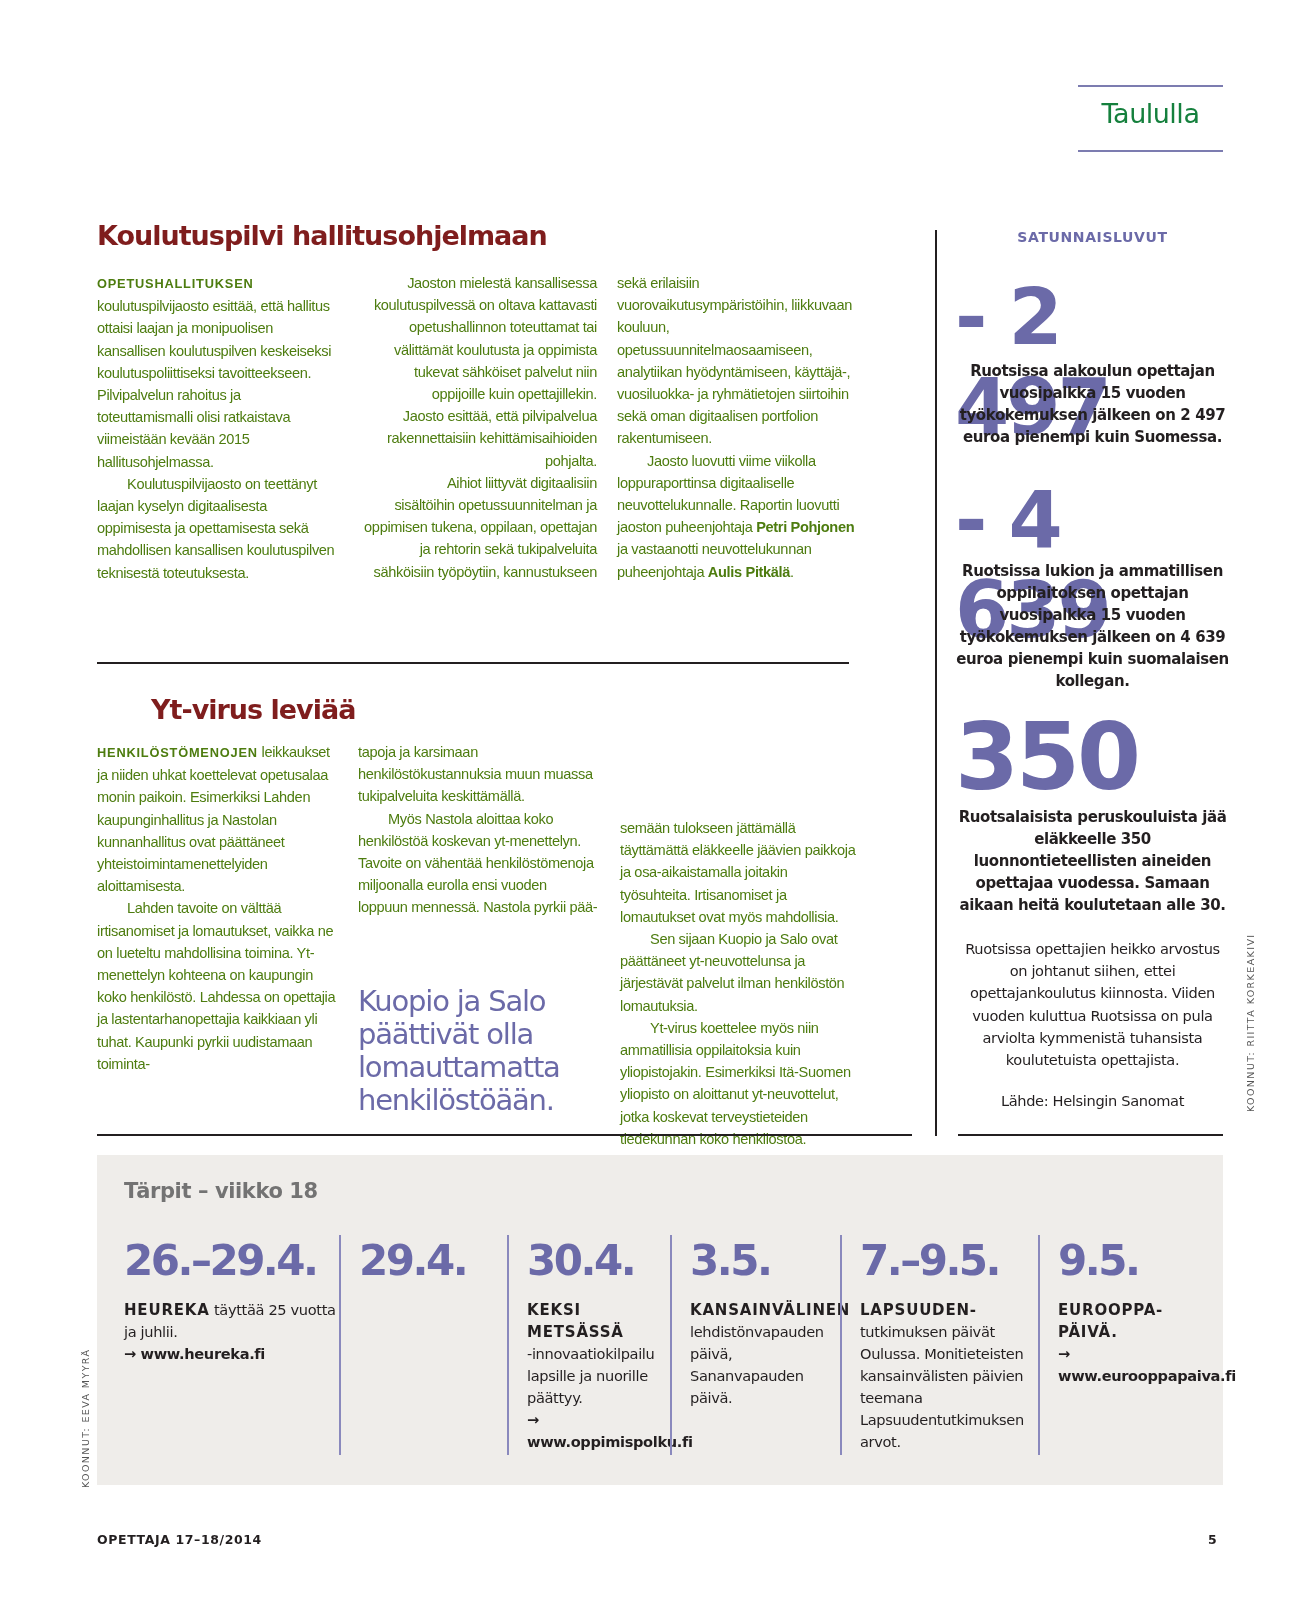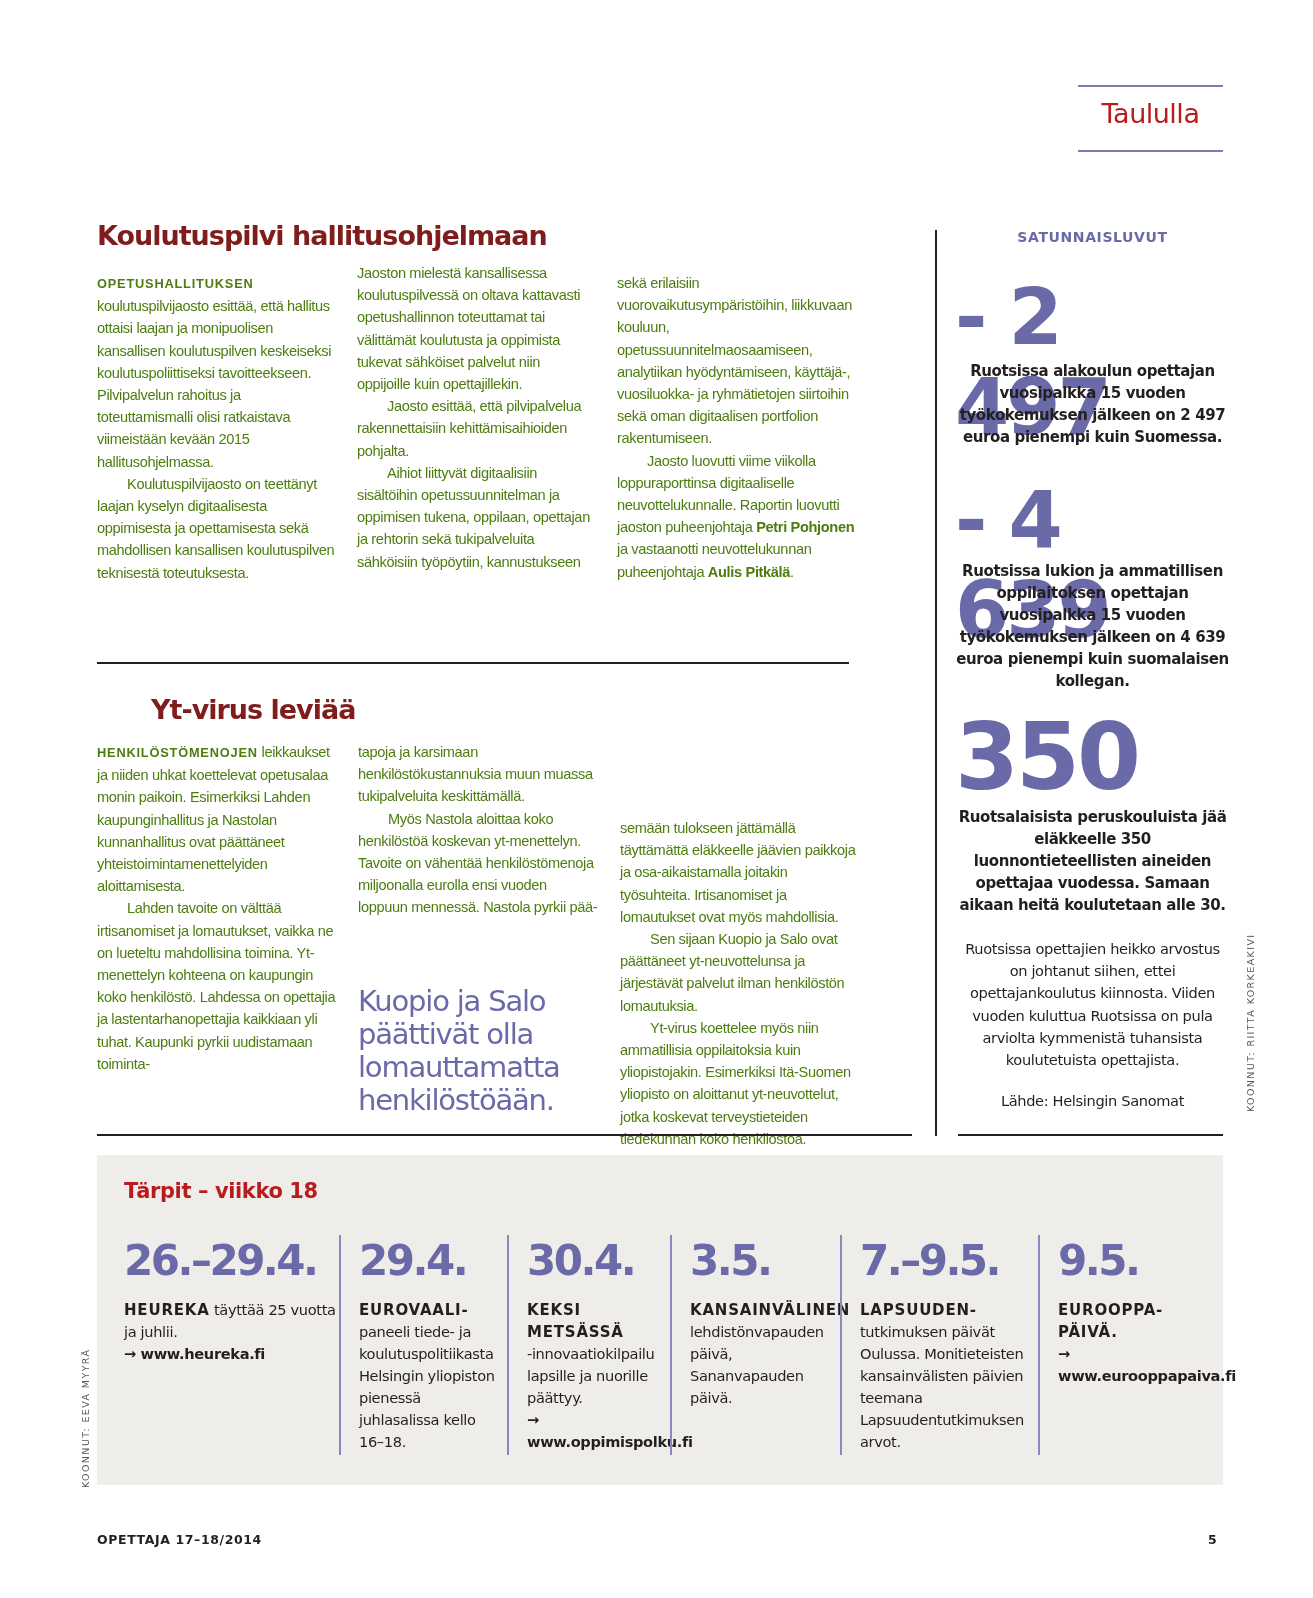--- a/index.html
+++ b/index.html
@@ -1,21 +1,21 @@
 <!DOCTYPE html>
 <html><head>
 <meta charset="utf-8">
 <style>
   * { box-sizing: border-box; margin: 0; padding: 0; }
   html, body { width: 1313px; height: 1598px; background: #ffffff; }
   body { position: relative; font-family: "DejaVu Sans", sans-serif; color: #231f20; overflow: hidden; }
 
   
   .tag-rule { position: absolute; left: 1078px; width: 145px; height: 2px; background: #7c7cb0; }
-  .tag-label { position: absolute; left: 1078px; width: 145px; top: 98px; text-align: center; font-family: "DejaVu Sans", sans-serif; font-size: 27px; color: #b91c1c; letter-spacing: -0.5px; }
+  .tag-label { position: absolute; left: 1078px; width: 145px; top: 98px; text-align: center; font-family: "DejaVu Sans", sans-serif; font-size: 27px; color: #15803d; letter-spacing: -0.5px; }
 
   h2.headline { position: absolute; font-family: "DejaVu Sans", sans-serif; font-weight: bold; font-size: 27px; letter-spacing: -1px; color: #7f1d1d; }
 
   .col { position: absolute; font-family: Liberation Sans, sans-serif; font-size: 14.6px; line-height: 22.2px; letter-spacing: -0.35px; color: #4d7c0f; }
   .col p { margin: 0; }
   .col p.indent { text-indent: 30px; }
   .caps { font-weight: bold; letter-spacing: 0.8px; font-size: 12.8px; }
   .col b { font-weight: bold; }
 
   .hr { position: absolute; height: 2px; background: #231f20; }
@@ -26,21 +26,21 @@
   
   .side-title { position: absolute; left: 960px; width: 265px; top: 229px; text-align: center; font-weight: bold; font-size: 14px; letter-spacing: 0.6px; color: #6b6aa8; }
   .big-num { position: absolute; left: 955px; width: 275px; text-align: left; font-weight: bold; color: #6b6aa8; letter-spacing: -3px; }
   .side-bold { position: absolute; left: 955px; width: 275px; text-align: center; font-weight: bold; font-size: 15px; line-height: 22px; letter-spacing: -0.4px; color: #231f20; }
   .side-normal { position: absolute; left: 955px; width: 275px; text-align: center; font-size: 14.6px; line-height: 22.2px; letter-spacing: -0.35px; color: #231f20; }
 
   .vert-credit { position: absolute; font-size: 9.5px; letter-spacing: 1.4px; color: #555; transform: rotate(-90deg); transform-origin: left top; white-space: nowrap; }
 
   
   .tarpit { position: absolute; left: 97px; top: 1155px; width: 1126px; height: 330px; background: #efedea; }
-  .tarpit-title { position: absolute; left: 27px; top: 24px; font-weight: bold; font-size: 21px; letter-spacing: -0.4px; color: #b91c1c; }
+  .tarpit-title { position: absolute; left: 27px; top: 24px; font-weight: bold; font-size: 21px; letter-spacing: -0.4px; color: #737373; }
   .ev { position: absolute; top: 80px; }
   .ev-date { font-weight: bold; font-size: 42px; letter-spacing: -2.5px; color: #6b6aa8; line-height: 52px; white-space: nowrap; }
   .ev-text { margin-top: 12px; font-size: 14.6px; line-height: 22px; letter-spacing: -0.35px; color: #231f20; }
   .ev-text .caps { font-size: 15px; }
   .ev-link { font-weight: bold; }
   .ev-sep { position: absolute; top: 80px; width: 2px; height: 220px; background: #8a89bd; }
 
   .footer-left { position: absolute; left: 97px; top: 1532px; font-weight: bold; font-size: 12.5px; letter-spacing: 0.6px; color: #231f20; }
   .footer-right { position: absolute; left: 1208px; top: 1532px; font-weight: bold; font-size: 12.5px; color: #231f20; }
 </style>
@@ -51,21 +51,21 @@
 <div class="tag-label">Taululla</div>
 <div class="tag-rule" style="top:150px;"></div>
 
 <h2 class="headline" style="left:97px; top:220px;">Koulutuspilvi hallitusohjelmaan</h2>
 
 <div class="col" style="left:97px; top:272px; width:240px;">
   <p><span class="caps">OPETUSHALLITUKSEN</span><span> koulutuspilvijaosto esittää, että hallitus ottaisi laajan ja monipuolisen kansallisen koulutuspilven keskeiseksi koulutuspoliittiseksi tavoitteekseen. Pilvipalvelun rahoitus ja toteuttamismalli olisi ratkaistava viimeistään kevään 2015 hallitusohjelmassa.</span></p>
   <p class="indent">Koulutuspilvijaosto on teettänyt laajan kyselyn digitaalisesta oppimisesta ja opettamisesta sekä mahdollisen kansallisen koulutuspilven teknisestä toteutuksesta.</p>
 </div>
 
-<div class="col" style="left:357px; top:262px; width:240px;">
+<div class="col" style="left:357px; top:272px; width:240px;text-align:right;">
   <p>Jaoston mielestä kansallisessa koulutuspilvessä on oltava kattavasti opetushallinnon toteuttamat tai välittämät koulutusta ja oppimista tukevat sähköiset palvelut niin oppijoille kuin opettajillekin.</p>
   <p class="indent">Jaosto esittää, että pilvipalvelua rakennettaisiin kehittämisaihioiden pohjalta.</p>
   <p class="indent">Aihiot liittyvät digitaalisiin sisältöihin opetussuunnitelman ja oppimisen tukena, oppilaan, opettajan ja rehtorin sekä tukipalveluita sähköisiin työpöytiin, kannustukseen</p>
 </div>
 
 <div class="col" style="left:617px; top:272px; width:240px;">
   <p>sekä erilaisiin vuorovaikutusympäristöihin, liikkuvaan kouluun, opetussuunnitelmaosaamiseen, analytiikan hyödyntämiseen, käyttäjä-, vuosiluokka- ja ryhmätietojen siirtoihin sekä oman digitaalisen portfolion rakentumiseen.</p>
   <p class="indent"><span>Jaosto luovutti viime viikolla loppuraporttinsa digitaaliselle neuvottelukunnalle. Raportin luovutti jaoston puheenjohtaja </span><b>Petri Pohjonen</b><span> ja vastaanotti neuvottelukunnan puheenjohtaja </span><b>Aulis Pitkälä</b><span>.</span></p>
 </div>
 
@@ -117,21 +117,20 @@
   <div class="tarpit-title">Tärpit – viikko 18</div>
 
   <div class="ev" style="left:27px; width:220px;">
     <div class="ev-date">26.–29.4.</div>
     <div class="ev-text"><span class="caps">HEUREKA</span><span> täyttää 25 vuotta ja juhlii.</span><br><span class="ev-link">→ www.heureka.fi</span></div>
   </div>
   <div class="ev-sep" style="left:242px;"></div>
 
   <div class="ev" style="left:262px; width:140px;">
     <div class="ev-date">29.4.</div>
-    <div class="ev-text"><span class="caps">EUROVAALI-</span><br><span>paneeli tiede- ja koulutuspolitiikasta Helsingin yliopiston pienessä juhlasalissa kello 16–18.</span></div>
   </div>
   <div class="ev-sep" style="left:410px;"></div>
 
   <div class="ev" style="left:430px; width:145px;">
     <div class="ev-date">30.4.</div>
     <div class="ev-text"><span class="caps">KEKSI METSÄSSÄ</span><br><span>-innovaatiokilpailu lapsille ja nuorille päättyy.</span><br><span class="ev-link">→ www.oppimispolku.fi</span></div>
   </div>
   <div class="ev-sep" style="left:573px;"></div>
 
   <div class="ev" style="left:593px; width:150px;">

